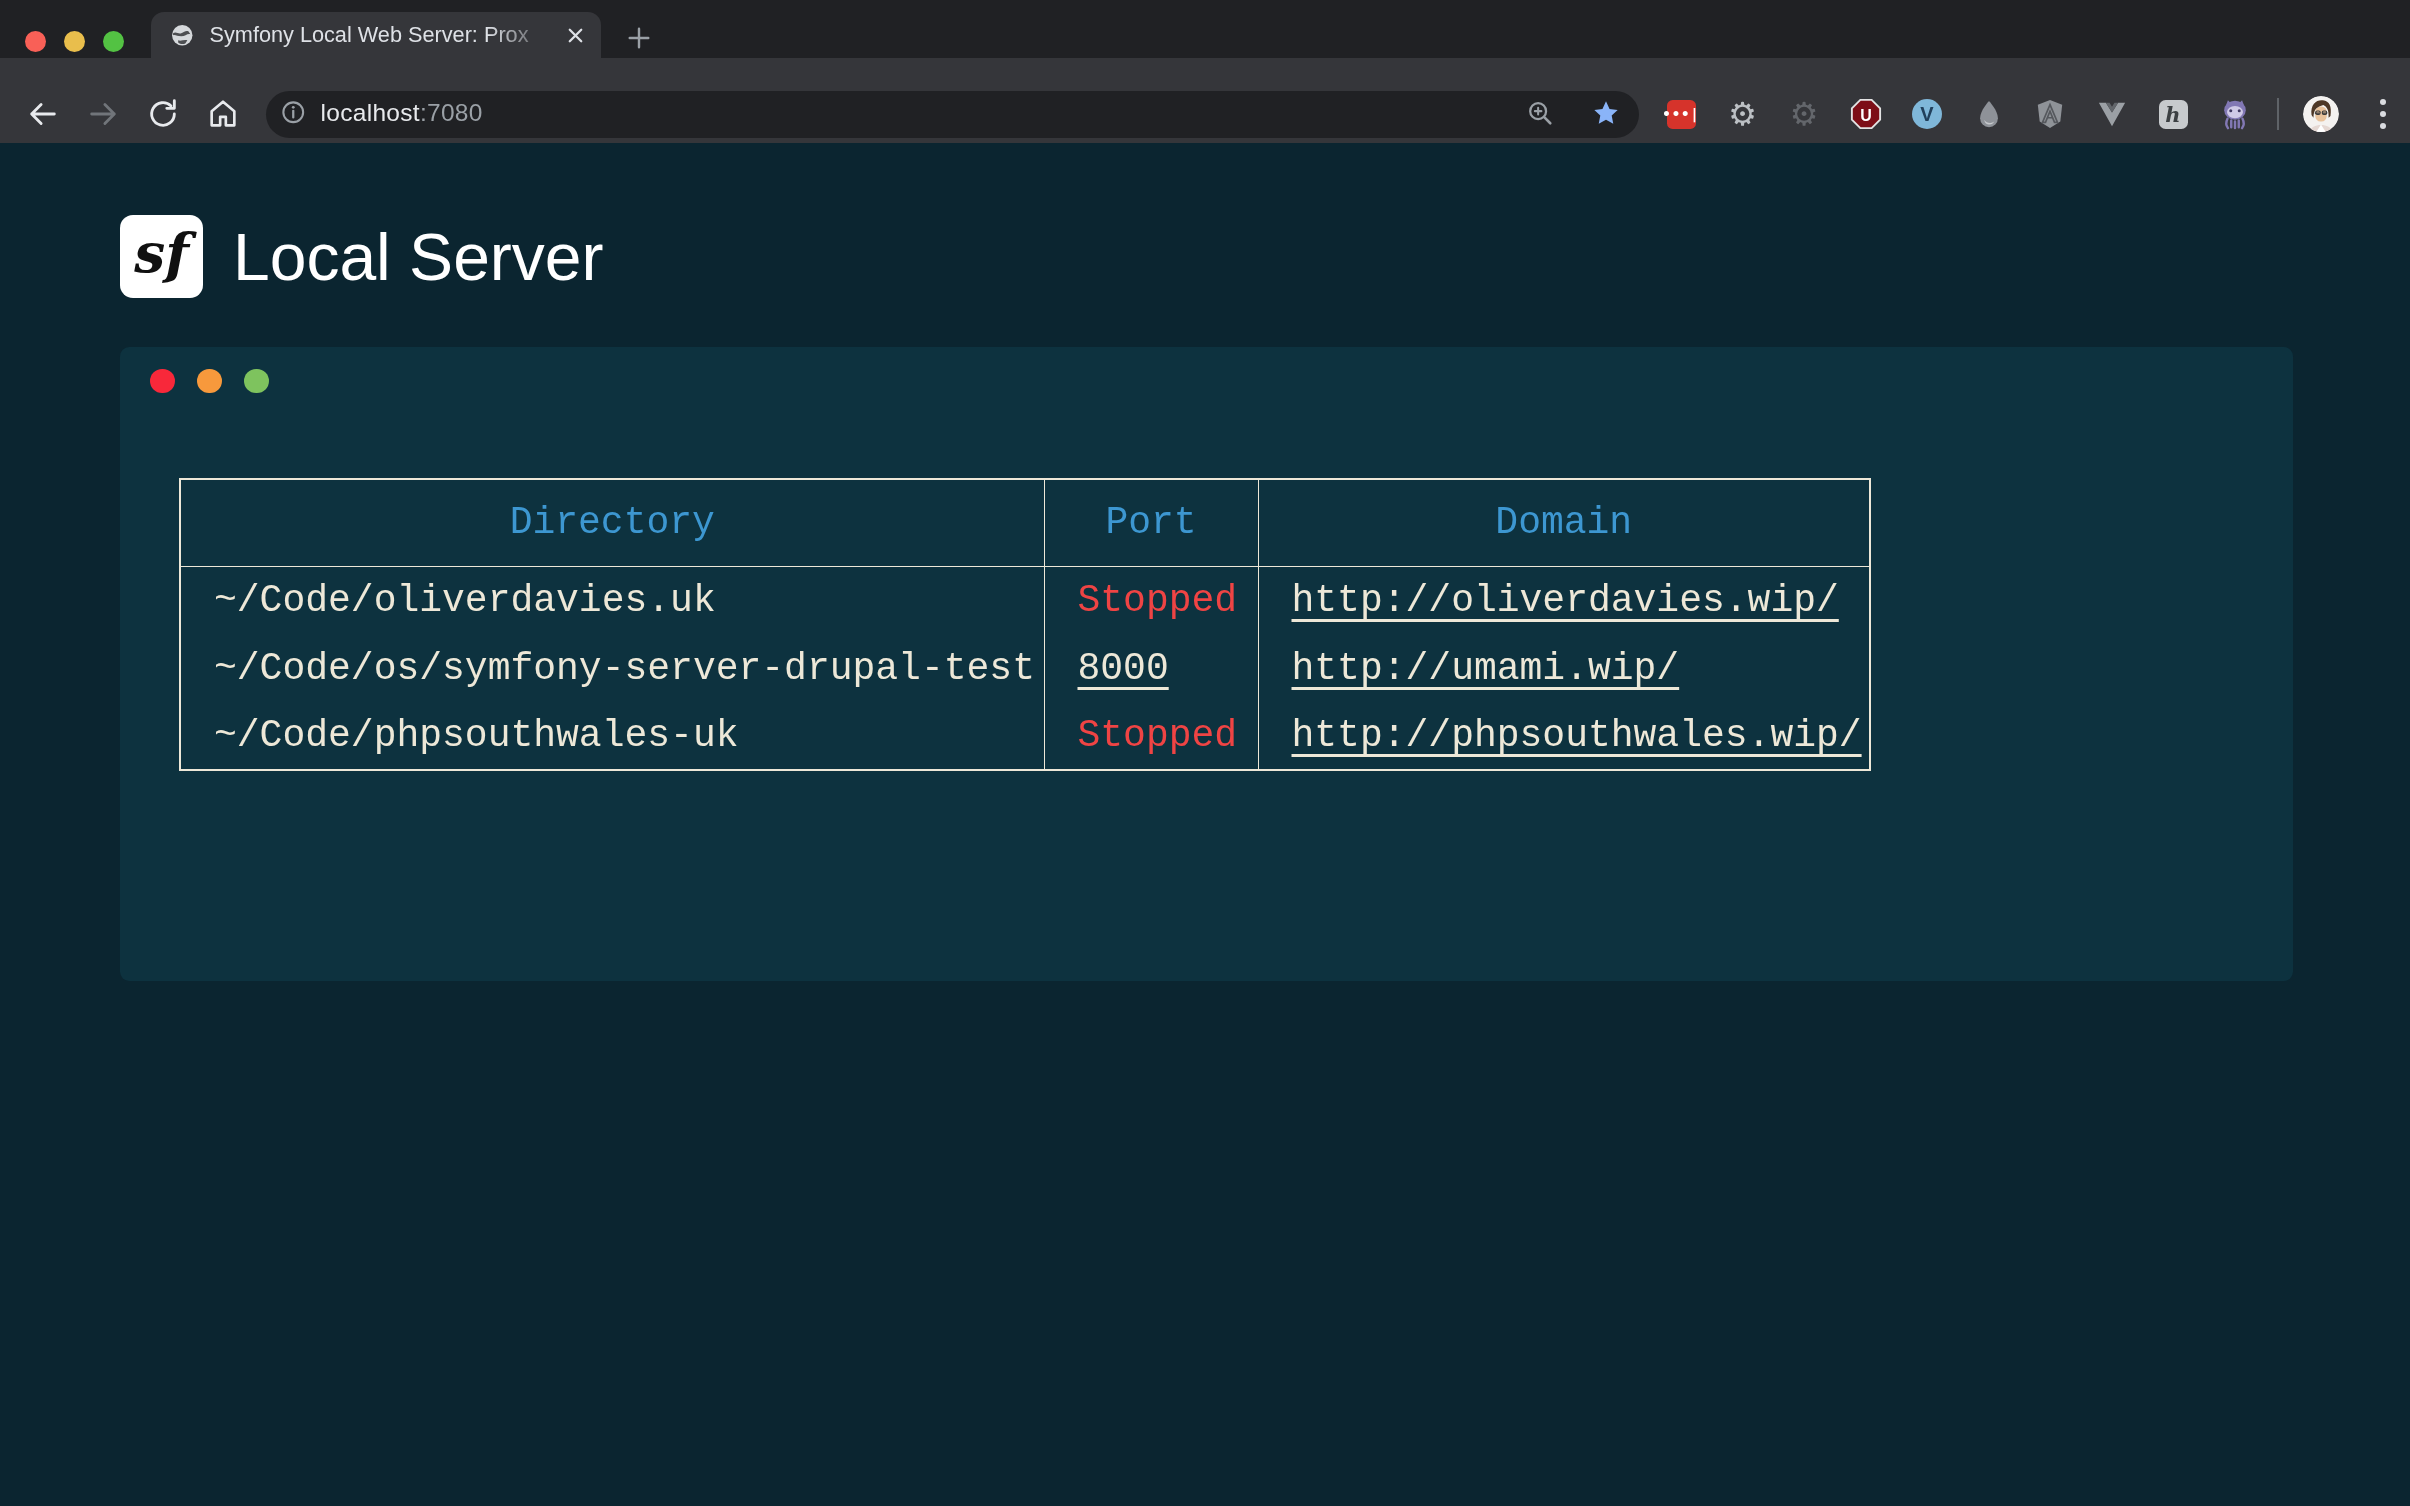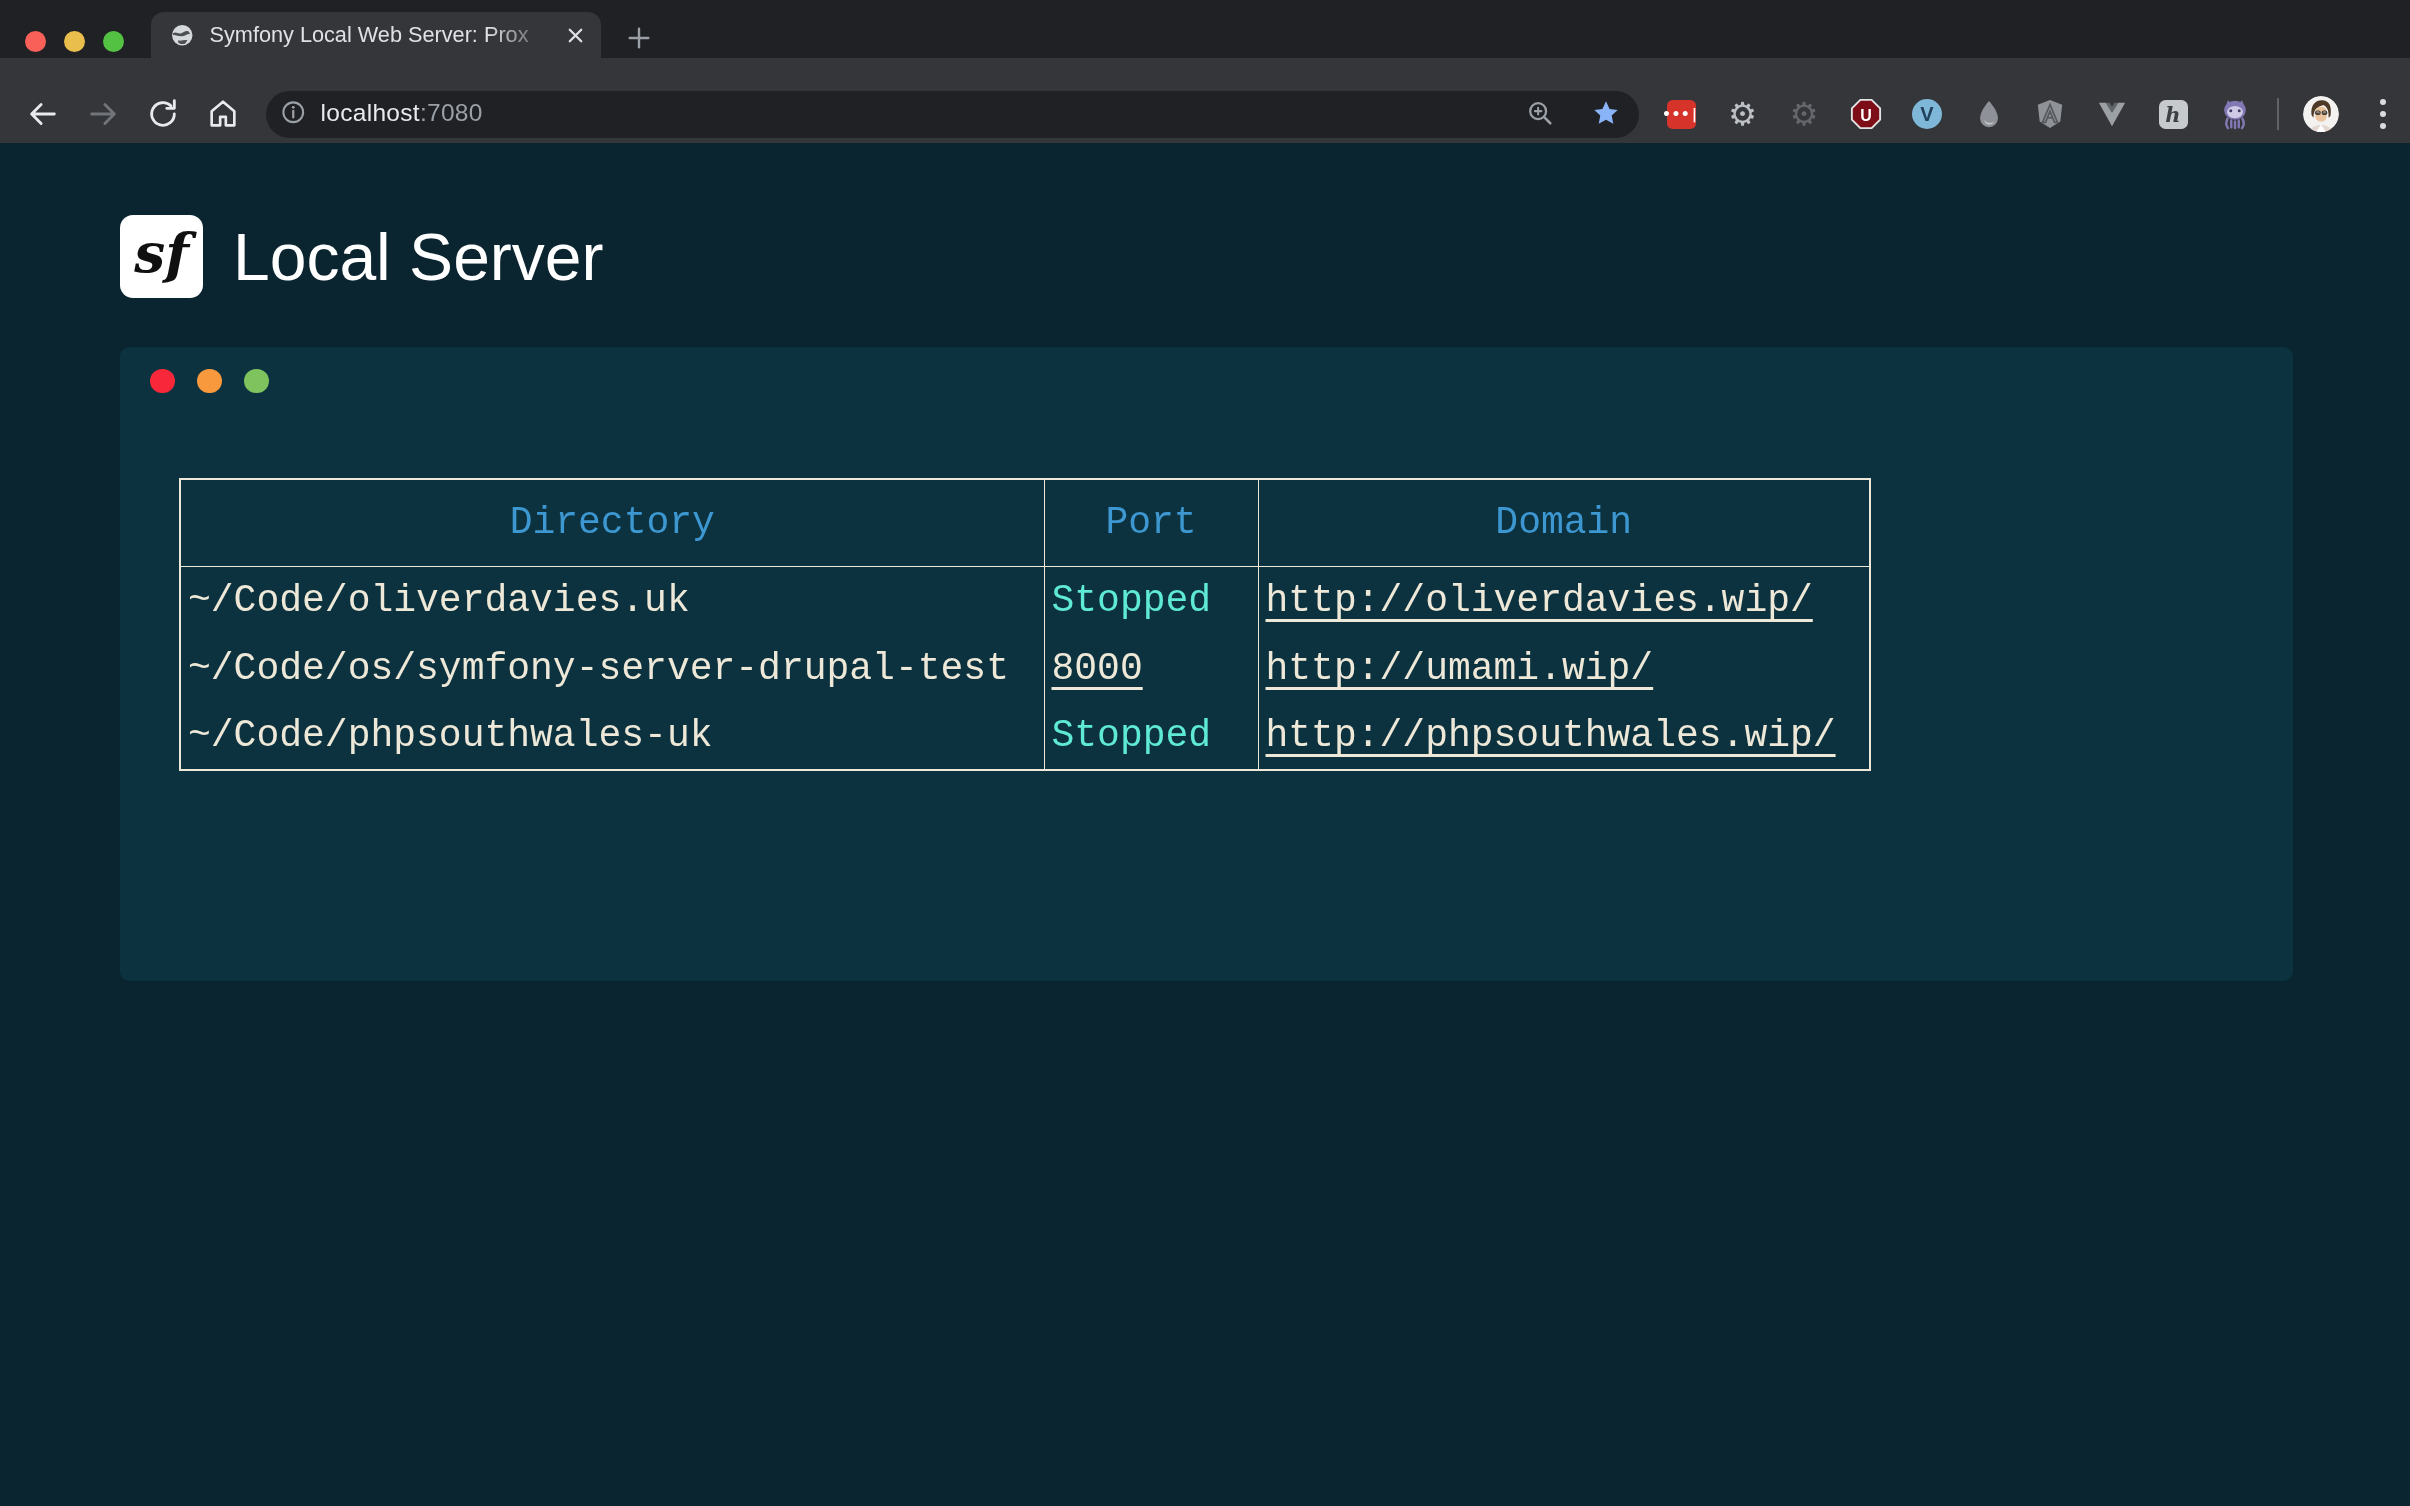--- a/index.html
+++ b/index.html
@@ -67,23 +67,23 @@
   .dot-green  { background:#7EC35E; }
 
   .server-table { position:absolute; left:59px; top:131px; border-collapse:collapse;
                   table-layout:fixed; width:1690px;
                   font-family:"Liberation Mono", monospace; font-size:38px; color:#EDE8D8; }
   .server-table, .server-table th, .server-table td { border-color:#EDE8D8; }
   .server-table { border:2.8px solid #EDE8D8; }
   .server-table th { border-bottom:1.9px solid #EDE8D8; height:87px; font-weight:normal;
                      color:#3D97D1; text-align:center; }
   .server-table th + th, .server-table td + td { border-left:1.9px solid #EDE8D8; }
-  .server-table td { height:68px; padding-left:7px; vertical-align:middle; white-space:nowrap; }
+  .server-table td { height:68px; padding-left:33px; vertical-align:middle; white-space:nowrap; }
   .col-dir { width:864px; } .col-port { width:214px; } .col-domain { width:612px; }
-  .cell-stopped { color:#5eead4; }
+  .cell-stopped { color:#ef4444; }
   .cell-link { color:#EDE8D8; text-decoration:underline; text-decoration-thickness:2.8px;
                text-underline-offset:7.5px; cursor:pointer; }
   a.cell-link { color:#EDE8D8; }
 </style>
 </head>
 <body>
 
 <div class="tabstrip">
   <div class="traffic">
     <span class="tl-close"></span>

